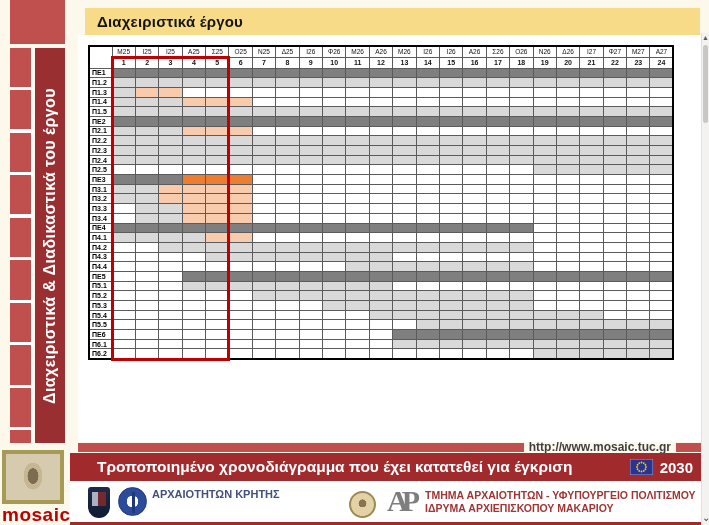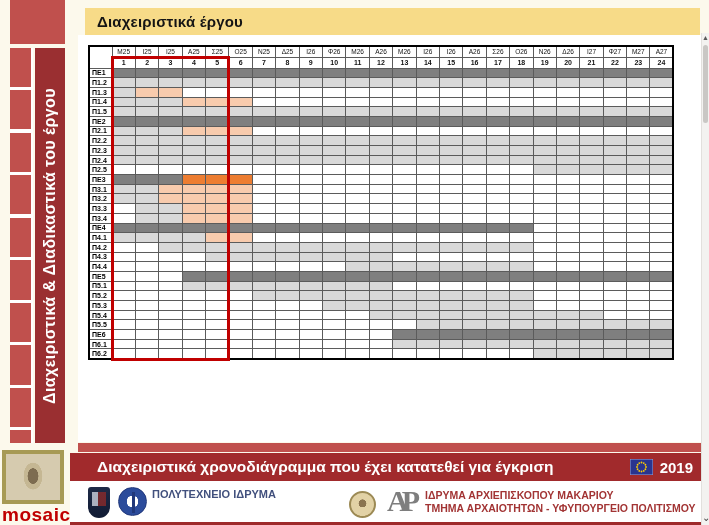--- a/index.html
+++ b/index.html
@@ -1027,59 +1027,60 @@
           <td class="cell" style="background:#D9D9D9"></td>
           <td class="cell" style="background:#D9D9D9"></td>
         </tr>
       </tbody>
     </table>
 </div>
 <div class="hl-box" id="hl-box" style="left: 110.5px; top: 55.5px; width: 119.953px; height: 305.625px;"></div>
 
 <div class="urlstrip">
   <div class="seg seg1"></div>
+  <span class="url">http://www.mosaic.tuc.gr</span>
   <div class="seg seg2"></div>
 </div>
 
 <div class="banner">
-  <span class="btext">Διαχειριστικά χρονοδιάγραμμα που έχει κατατεθεί για έγκριση</span>
+  <span class="btext">Τροποποιημένο χρονοδιάγραμμα που έχει κατατεθεί για έγκριση</span>
   <svg class="flag" width="23" height="16" viewBox="0 0 23 16">
     <rect x="0" y="0" width="23" height="16" fill="#29348E" stroke="#98A3D6" stroke-width="1"></rect>
     <g fill="#FFCC00">
       <circle cx="11.5" cy="3.5" r="0.9"></circle>
         <circle cx="13.75" cy="4.1" r="0.9"></circle>
       <circle cx="15.4" cy="5.75" r="0.9"></circle>
         <circle cx="16" cy="8" r="0.9"></circle>
       <circle cx="15.4" cy="10.25" r="0.9"></circle>
         <circle cx="13.75" cy="11.9" r="0.9"></circle>
       <circle cx="11.5" cy="12.5" r="0.9"></circle>
         <circle cx="9.25" cy="11.9" r="0.9"></circle>
       <circle cx="7.6" cy="10.25" r="0.9"></circle>
         <circle cx="7" cy="8" r="0.9"></circle>
       <circle cx="7.6" cy="5.75" r="0.9"></circle>
         <circle cx="9.25" cy="4.1" r="0.9"></circle>
     </g>
   </svg>
-  <span class="year">2019</span>
+  <span class="year">2030</span>
 </div>
 
 <div class="mosaic-img"></div>
 <div class="mosaic-word">mosaic</div>
 
 <div class="footer">
   <div class="logo-shield"></div>
   <div class="logo-tuc"></div>
   <div class="org-block org1">
-    <div>ΠΟΛΥΤΕΧΝΕΙΟ ΙΔΡΥΜΑ</div>
+    <div>ΑΡΧΑΙΟΤΗΤΩΝ ΚΡΗΤΗΣ</div>
   </div>
   <div class="logo-coin"></div>
   <div class="logo-monogram">ΑΡ</div>
   <div class="org-block org2">
+    <div>ΤΜΗΜΑ ΑΡΧΑΙΟΤΗΤΩΝ - ΥΦΥΠΟΥΡΓΕΙΟ ΠΟΛΙΤΙΣΜΟΥ</div>
     <div>ΙΔΡΥΜΑ ΑΡΧΙΕΠΙΣΚΟΠΟΥ ΜΑΚΑΡΙΟΥ</div>
-    <div>ΤΜΗΜΑ ΑΡΧΑΙΟΤΗΤΩΝ - ΥΦΥΠΟΥΡΓΕΙΟ ΠΟΛΙΤΙΣΜΟΥ</div>
   </div>
 </div>
 <div class="footer-line"></div>
 
 <div class="scrollbar">
   <div class="arrow up">▲</div>
   <div class="thumb"></div>
   <div class="arrow down">⌄</div>
 </div>
 

